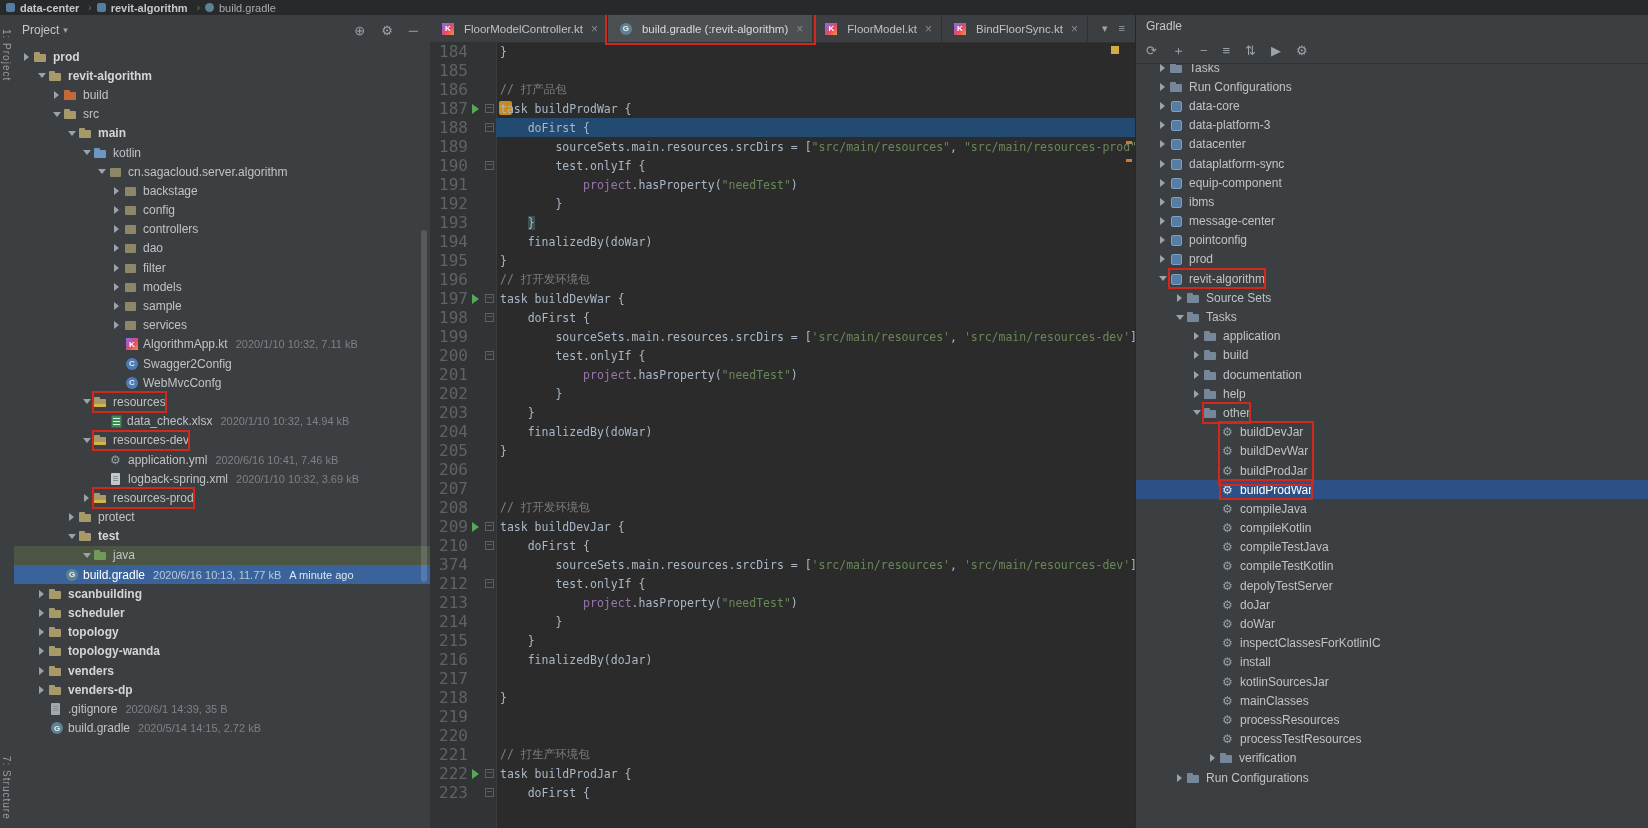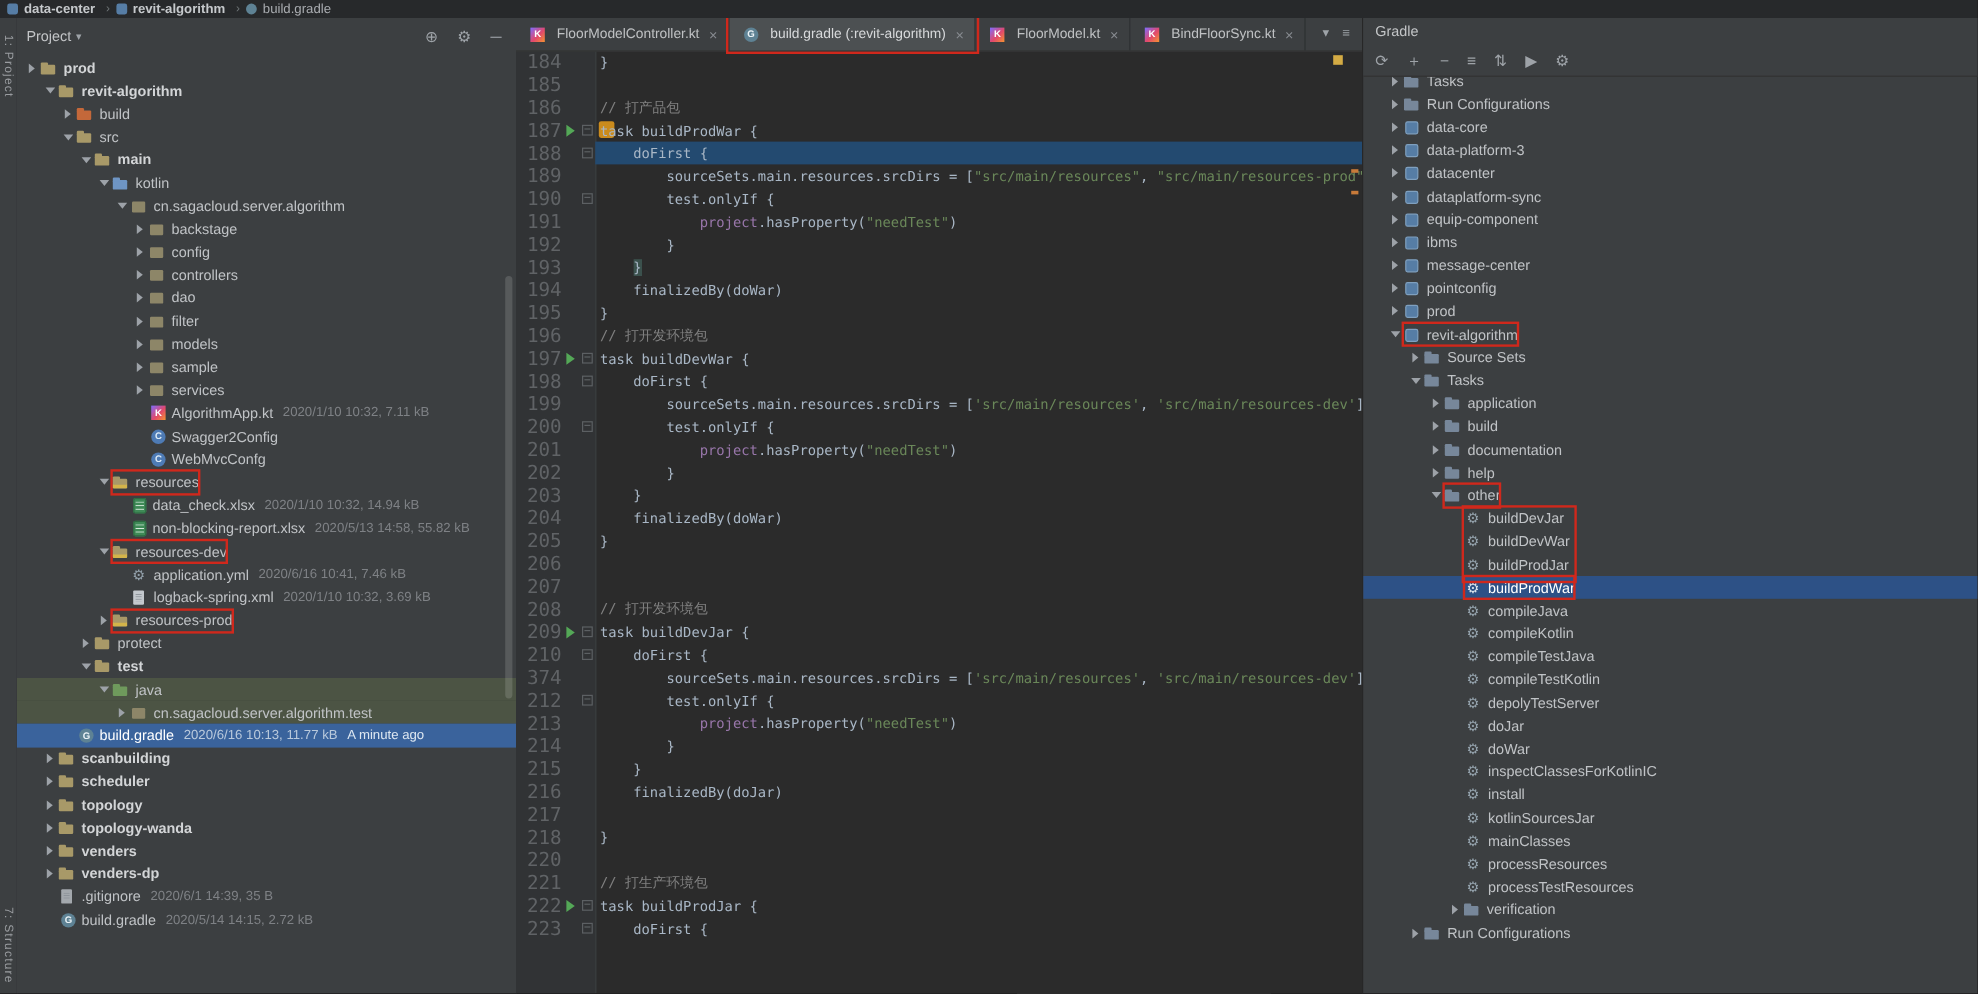--- a/index.html
+++ b/index.html
@@ -312,28 +312,20 @@
           </span>
         </div>
         <div class="trow" style="padding-left: 81px;">
           <span class="arr"></span>
           <span class="lblwrap">
             <span class="ic xls"></span>
             <span class="lbl">data_check.xlsx</span>
           </span>
           <span class="meta">2020/1/10 10:32, 14.94 kB</span>
         </div>
-        <div class="trow" style="padding-left: 81px;">
-          <span class="arr"></span>
-          <span class="lblwrap">
-            <span class="ic xls"></span>
-            <span class="lbl">non-blocking-report.xlsx</span>
-          </span>
-          <span class="meta">2020/5/13 14:58, 55.82 kB</span>
-        </div>
         <div class="trow" style="padding-left: 66px;">
           <span class="arr">
             <span class="tri-d"></span>
           </span>
           <span class="lblwrap rb">
             <span class="ic fold f-res"></span>
             <span class="lbl">resources-dev</span>
           </span>
         </div>
         <div class="trow" style="padding-left: 81px;">
@@ -379,29 +371,20 @@
             <span class="lbl">test</span>
           </span>
         </div>
         <div class="trow soft" style="padding-left: 66px;">
           <span class="arr">
             <span class="tri-d"></span>
           </span>
           <span class="lblwrap">
             <span class="ic fold f-test"></span>
             <span class="lbl">java</span>
-          </span>
-        </div>
-        <div class="trow soft" style="padding-left: 81px;">
-          <span class="arr">
-            <span class="tri-r"></span>
-          </span>
-          <span class="lblwrap">
-            <span class="ic pkg"></span>
-            <span class="lbl">cn.sagacloud.server.algorithm.test</span>
           </span>
         </div>
         <div class="trow sel" style="padding-left: 36px;">
           <span class="arr"></span>
           <span class="lblwrap">
             <span class="ic grd">G</span>
             <span class="lbl">build.gradle</span>
           </span>
           <span class="meta">2020/6/16 10:13, 11.77 kB</span>
           <span class="extra">A minute ago</span>
@@ -735,20 +718,26 @@
           <span class="ln">217</span>
           <span class="runc"></span>
           <span class="foldc"></span>
           <span class="ctext"></span>
         </div>
         <div class="cline">
           <span class="ln">218</span>
           <span class="runc"></span>
           <span class="foldc"></span>
           <span class="ctext"><span class="sg d">}</span></span>
+        </div>
+        <div class="cline">
+          <span class="ln">219</span>
+          <span class="runc"></span>
+          <span class="foldc"></span>
+          <span class="ctext"></span>
         </div>
         <div class="cline">
           <span class="ln">220</span>
           <span class="runc"></span>
           <span class="foldc"></span>
           <span class="ctext"></span>
         </div>
         <div class="cline">
           <span class="ln">221</span>
           <span class="runc"></span>

